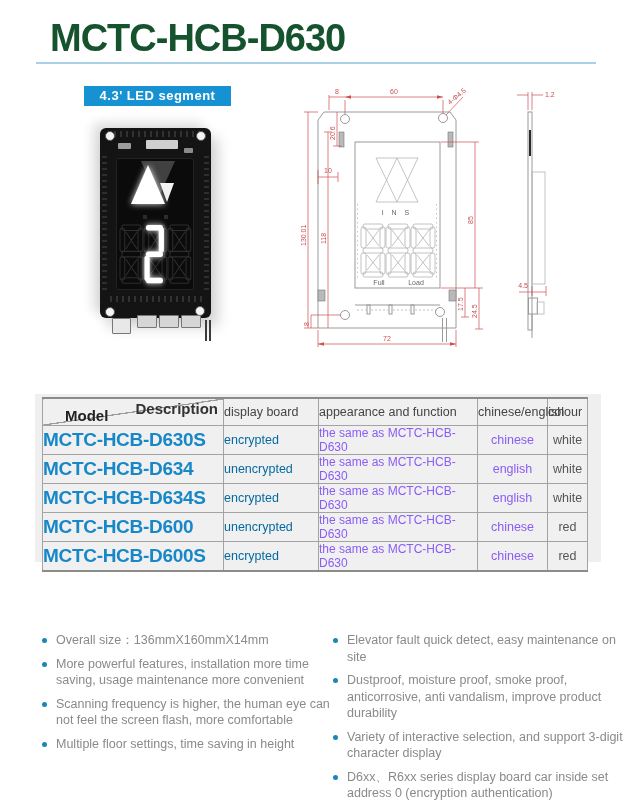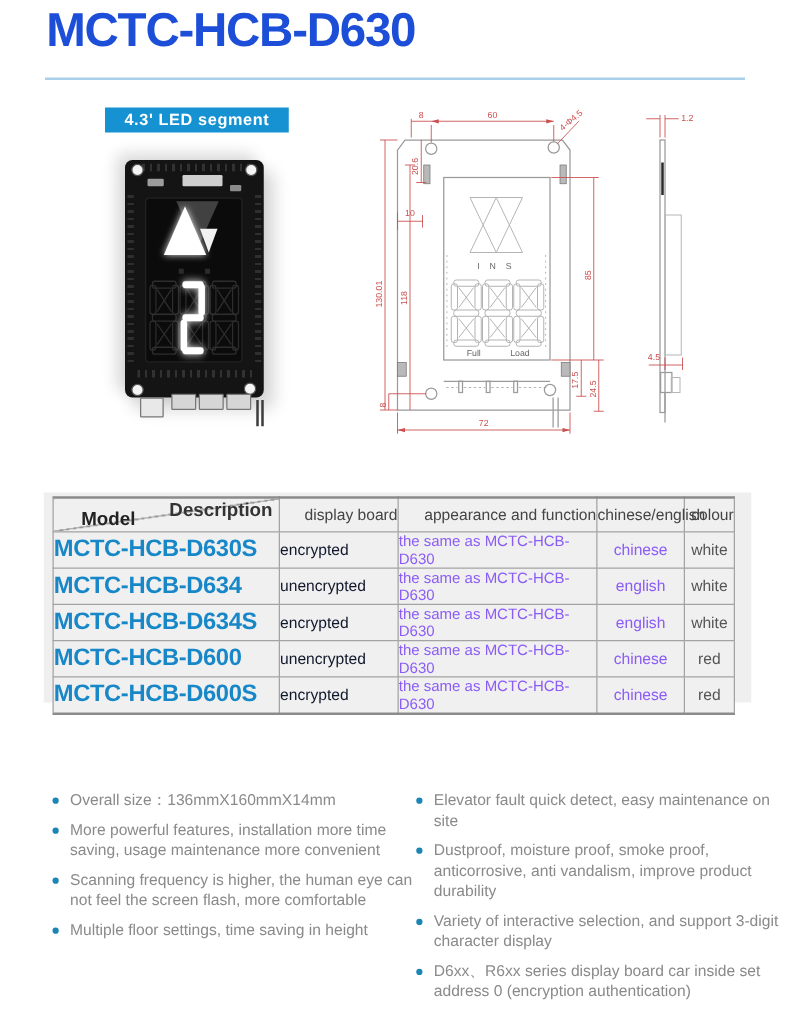--- a/index.html
+++ b/index.html
@@ -1,20 +1,20 @@
 <!DOCTYPE html>
 <html><head>
 <meta charset="utf-8">
 <style>
   html,body{margin:0;padding:0;background:#fff;}
   body{width:631px;height:807px;overflow:hidden;font-family:"Liberation Sans",sans-serif;}
   .page{position:relative;width:631px;height:807px;background:#fff;}
 
   
-  .title{position:absolute;left:37px;top:4px;font-size:38px;font-weight:bold;color:#1d4ed8;letter-spacing:-1px;margin:0;}
+  .title{position:absolute;left:37px;top:4px;font-size:38px;font-weight:bold;color:#14532d;letter-spacing:-1px;margin:13px;}
   .rule{position:absolute;left:36px;top:62px;width:560px;height:2px;background:#a9cfeb;}
   .badge{position:absolute;left:84px;top:86px;width:147px;height:20px;background:#1692d3;color:#fff;
          font-size:13px;font-weight:bold;text-align:center;line-height:20px;letter-spacing:.5px;}
 
   
   .photo{position:absolute;left:88px;top:118px;width:135px;height:235px;}
   .pcb{position:absolute;left:12px;top:10px;width:111px;height:190px;background:#141414;border-radius:6px;
        box-shadow:-7px -5px 12px rgba(0,0,0,.14),7px 9px 14px rgba(0,0,0,.18);}
   .pcb .tex{position:absolute;opacity:.55;background:repeating-linear-gradient(90deg,#4a4a4a 0 2px,transparent 2px 6px);}
   .pcb .tex.v{background:repeating-linear-gradient(0deg,#454545 0 2px,transparent 2px 6px);}
@@ -43,23 +43,23 @@
   .table-backdrop{position:absolute;left:35px;top:394px;width:566px;height:168px;background:#efefef;}
   table.spec{position:absolute;left:42px;top:397px;width:545px;border-collapse:collapse;table-layout:fixed;background:#f0f0f0;}
   table.spec th,table.spec td{border:1px solid #a3a3a3;padding:0;box-sizing:border-box;}
   table.spec{border-top:2px solid #8b8b8b;border-bottom:2px solid #8b8b8b;}
   table.spec thead tr{height:27px;}
   table.spec tbody tr{height:26px;}
   th.diag{position:relative;background:
       linear-gradient(to bottom right,transparent calc(50% - .6px),#9a9a9a calc(50% - .6px),#9a9a9a calc(50% + .6px),transparent calc(50% + .6px));}
   th.diag .desc{position:absolute;right:5px;top:1px;font-size:15px;font-weight:bold;color:#333;}
   th.diag .mdl{position:absolute;left:22px;bottom:1px;font-size:15px;font-weight:bold;color:#222;}
-  table.spec th.colh{font-size:12.5px;font-weight:normal;color:#444;text-align:right;}
+  table.spec th.colh{font-size:12.5px;font-weight:normal;color:#444;text-align:left;}
   td.c-model{font-size:19px;font-weight:bold;color:#1787c8;padding-left:20px;letter-spacing:-.3px;}
-  td.c-board{font-size:12.5px;color:#0f172a;padding-left:7px;}
+  td.c-board{font-size:12.5px;color:#0369a1;padding-left:7px;}
   td.c-app{font-size:12px;color:#8b5cf6;padding-left:5px;}
   td.c-lang{font-size:12.5px;color:#8b5cf6;text-align:center;}
   td.c-col{font-size:12.5px;color:#555;padding-left:5px;text-align:center;}
 
   
   .feat-head{position:absolute;left:33px;top:600px;margin:0;font-size:19px;font-weight:bold;color:#121212;}
   ul.feat{position:absolute;margin:0;padding:0;list-style:none;top:632px;}
   ul.feat.left{left:40px;width:292px;}
   ul.feat.right{left:331px;width:296px;}
   ul.feat li{position:relative;padding-left:16px;margin-bottom:7px;font-size:12.5px;line-height:16.5px;color:#8a8a8a;}

